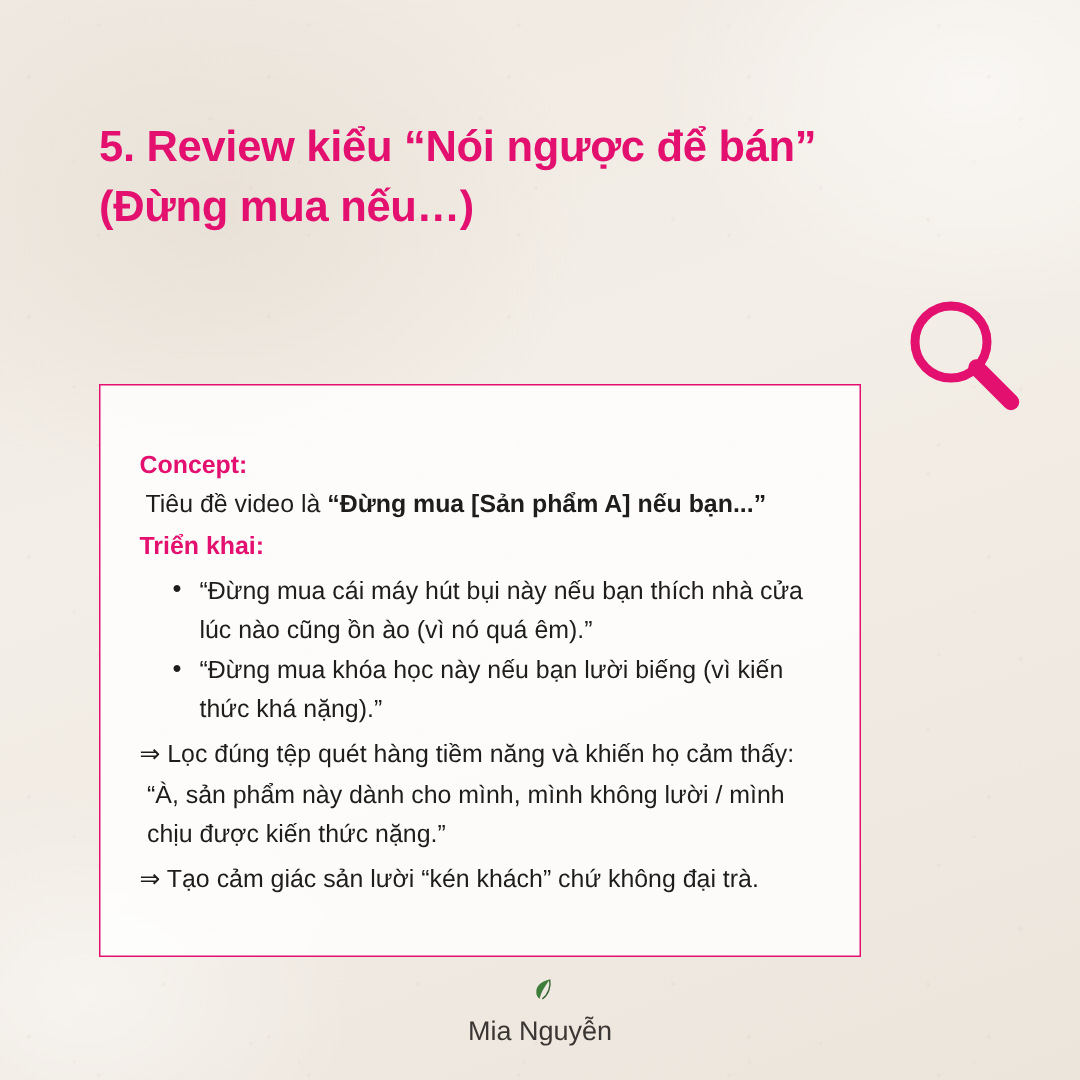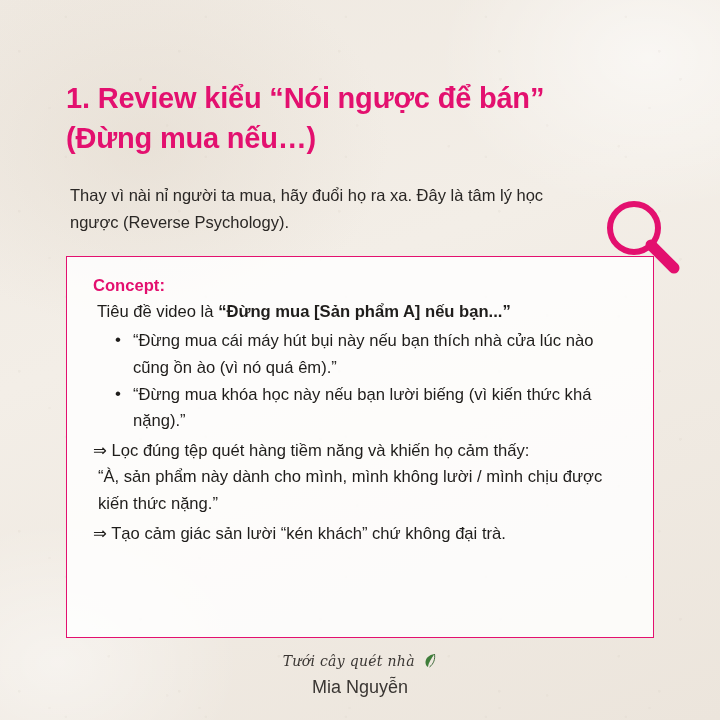--- a/index.html
+++ b/index.html
@@ -66,26 +66,26 @@
     left: 600px;
     top: 196px;
     width: 84px;
     height: 84px;
   }
 
   .card {
     position: absolute;
     left: 66px;
     top: 256px;
-    width: 588px;
+    width: 508px;
     height: 382px;
     box-sizing: border-box;
     border: 1.6px solid #e3106f;
     background: rgba(255,255,255,0.82);
-    padding: 16px 26px 20px 26px;
+    padding: 40px 26px 20px 26px;
   }
   .card-inner {
     color: #1f1d1b;
     font-size: 16.6px;
     line-height: 1.58;
   }
   .lbl {
     color: #e3106f;
     font-weight: bold;
     font-size: 16.6px;
@@ -146,48 +146,47 @@
     vertical-align: -3px;
     margin-left: 4px;
   }
 </style>
 </head>
 <body>
 
 <div class="slide">
   <div class="grain"></div>
 
-  <div class="title">1. Review kiểu “Nói ngược để bán” (Đừng mua nếu…)</div>
+  <div class="title">5. Review kiểu “Nói ngược để bán” (Đừng mua nếu…)</div>
 
-  <div class="intro">Thay vì nài nỉ người ta mua, hãy đuổi họ ra xa. Đây là tâm lý học ngược (Reverse Psychology).</div>
 
   <div class="magnifier">
     <svg width="84" height="84" viewBox="0 0 84 84" aria-hidden="true">
       <circle cx="34" cy="32" r="24" fill="none" stroke="#e3106f" stroke-width="6"></circle>
       <line x1="51" y1="49" x2="74" y2="72" stroke="#e3106f" stroke-width="11" stroke-linecap="round"></line>
     </svg>
   </div>
 
   <div class="card">
     <div class="card-inner">
       <p class="lbl">Concept:</p>
       <p class="line"><span>Tiêu đề video là </span><b>“Đừng mua [Sản phẩm A] nếu bạn...”</b></p>
+      <p class="lbl second">Triển khai:</p>
       <ul class="bullets">
         <li>“Đừng mua cái máy hút bụi này nếu bạn thích nhà cửa lúc nào cũng ồn ào (vì nó quá êm).”</li>
         <li>“Đừng mua khóa học này nếu bạn lười biếng (vì kiến thức khá nặng).”</li>
       </ul>
       <p class="arrow-line">⇒ Lọc đúng tệp quét hàng tiềm năng và khiến họ cảm thấy:</p>
       <p class="quote-line">“À, sản phẩm này dành cho mình, mình không lười / mình chịu được kiến thức nặng.”</p>
       <p class="arrow-line">⇒ Tạo cảm giác sản lười “kén khách” chứ không đại trà.</p>
     </div>
   </div>
 
   <div class="footer">
     <div>
-      <span class="brand-script">Tưới cây quét nhà</span>
       <span class="leaf">
         <svg width="14" height="16" viewBox="0 0 14 16" aria-hidden="true">
           <path d="M11.5 1C6 2 2.5 5 2.5 9.5c0 2 1 3.6 2.4 4.4C5.6 9.5 8 6 11.5 1z" fill="#3f7d3a"></path>
           <path d="M11.5 1c.8 4.8-.8 10-5 13" fill="none" stroke="#2f5f2c" stroke-width="0.9"></path>
         </svg>
       </span>
     </div>
     <div class="brand-name">Mia Nguyễn</div>
   </div>
 </div>

